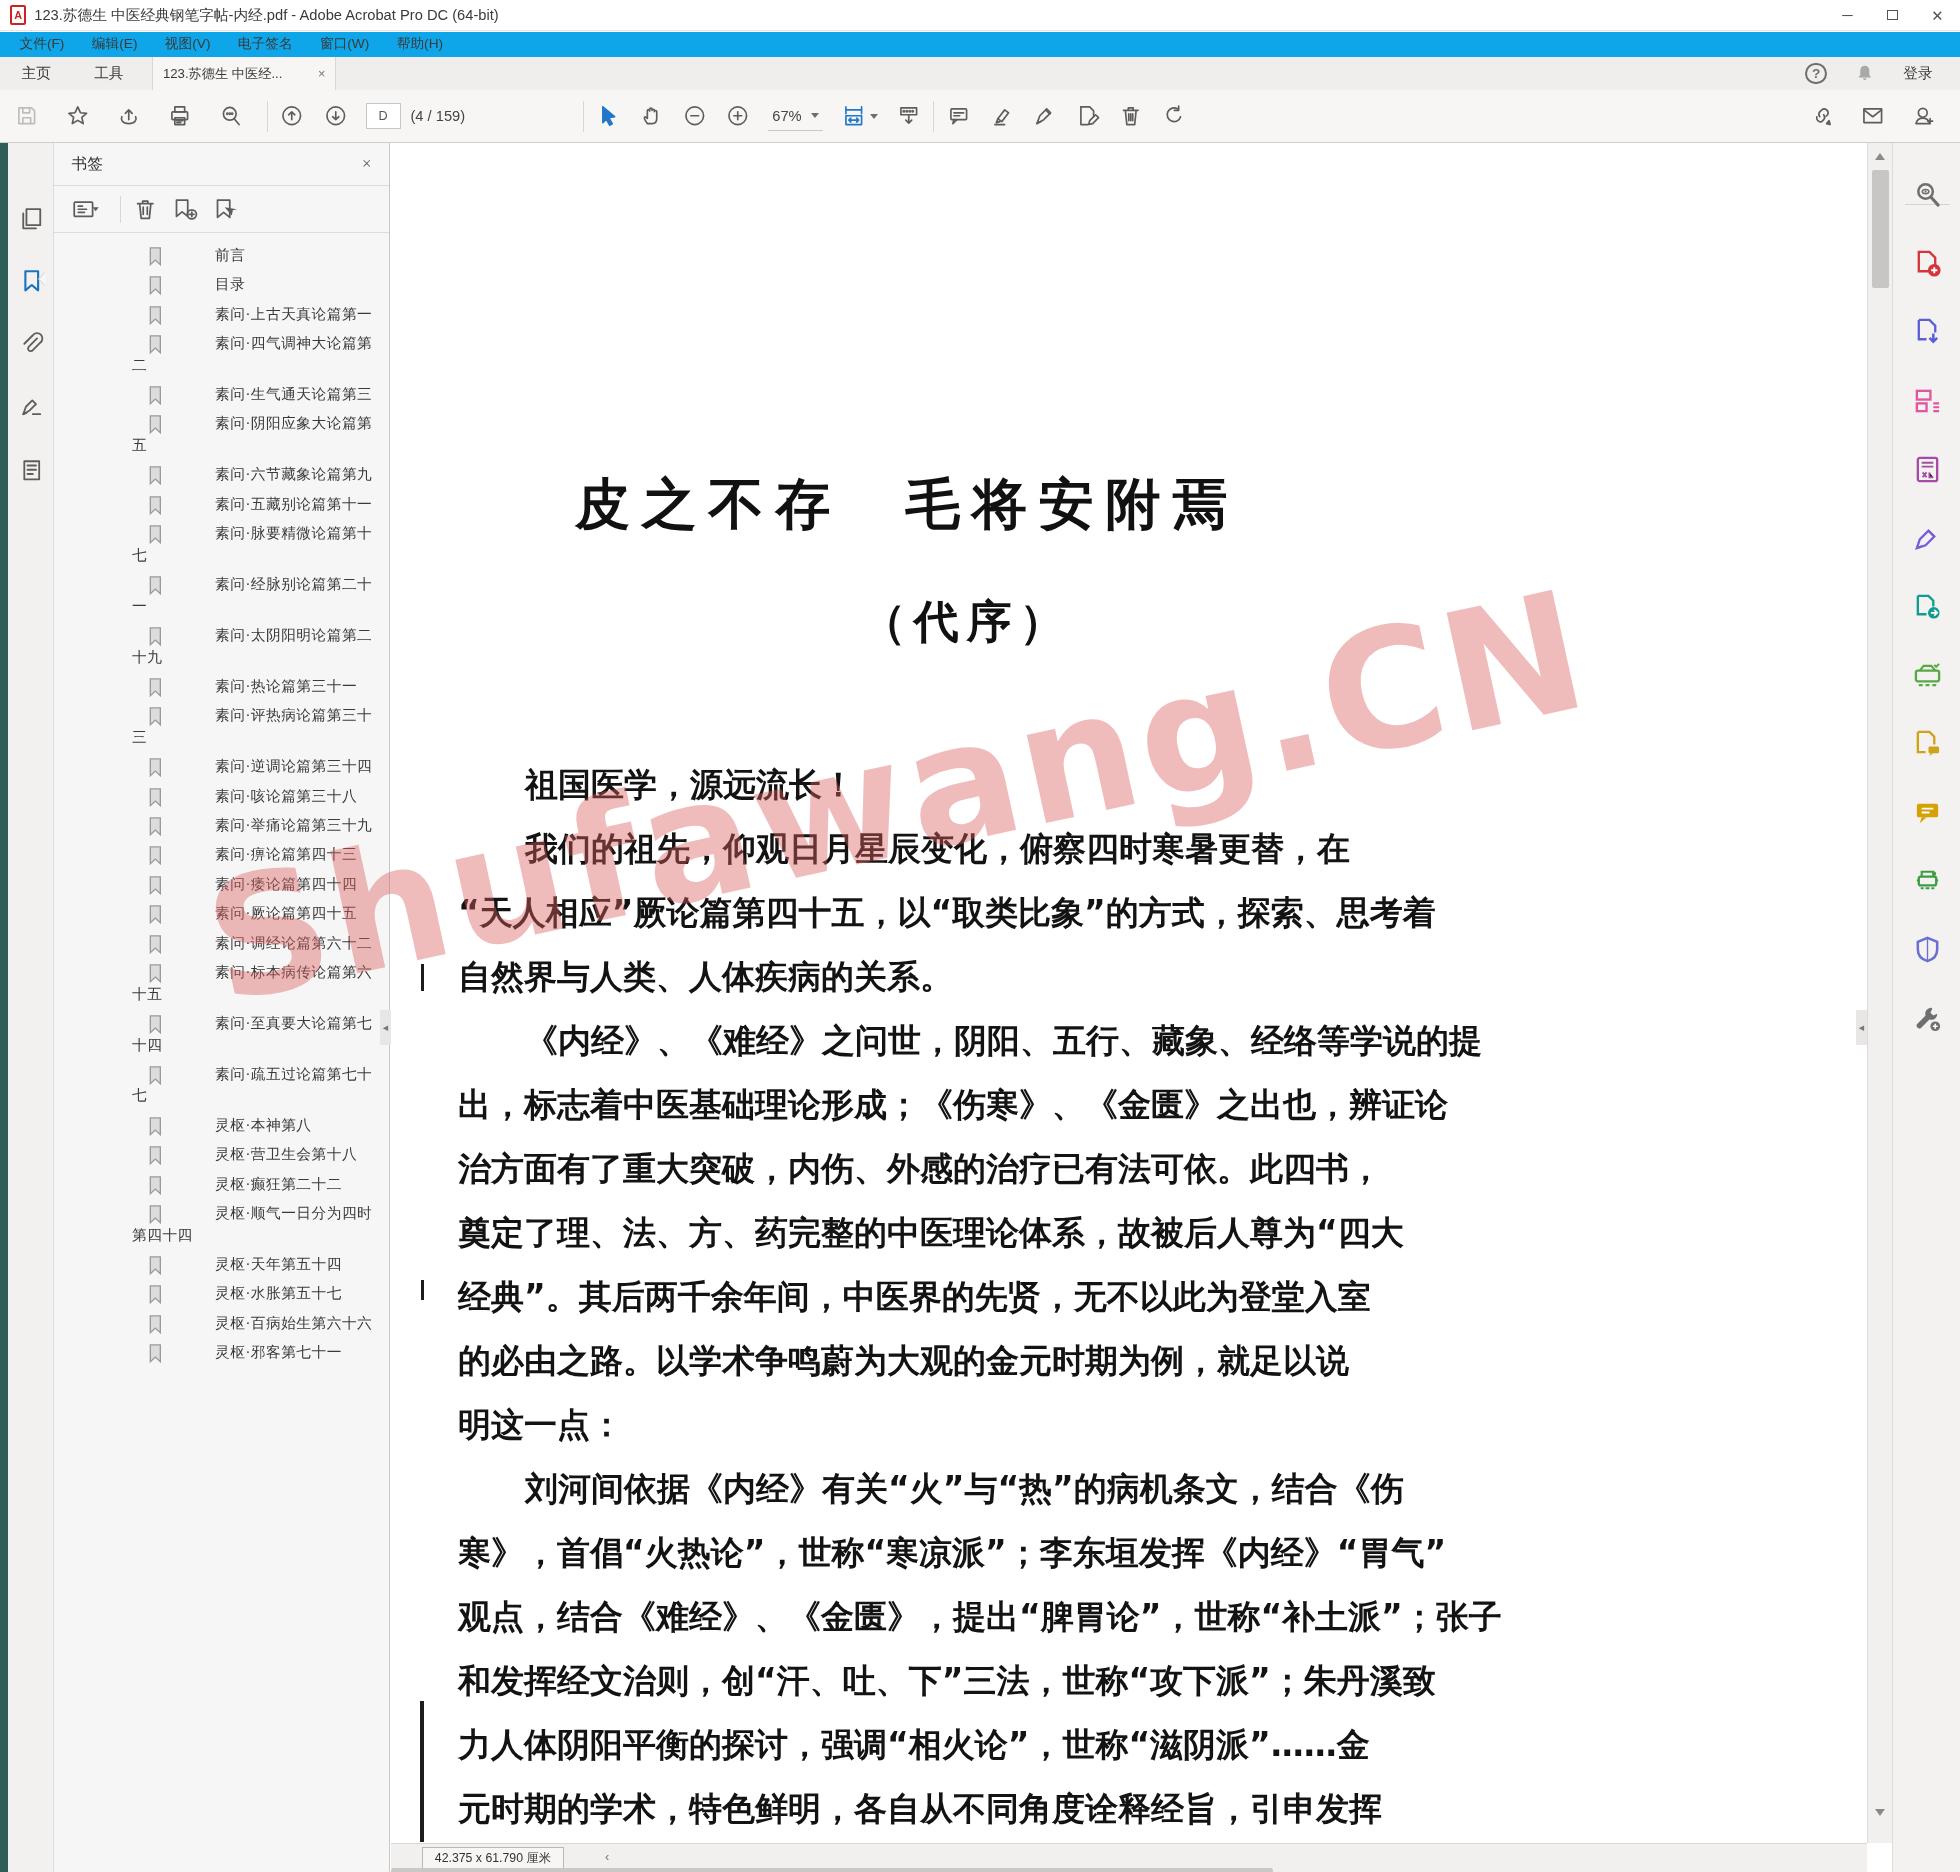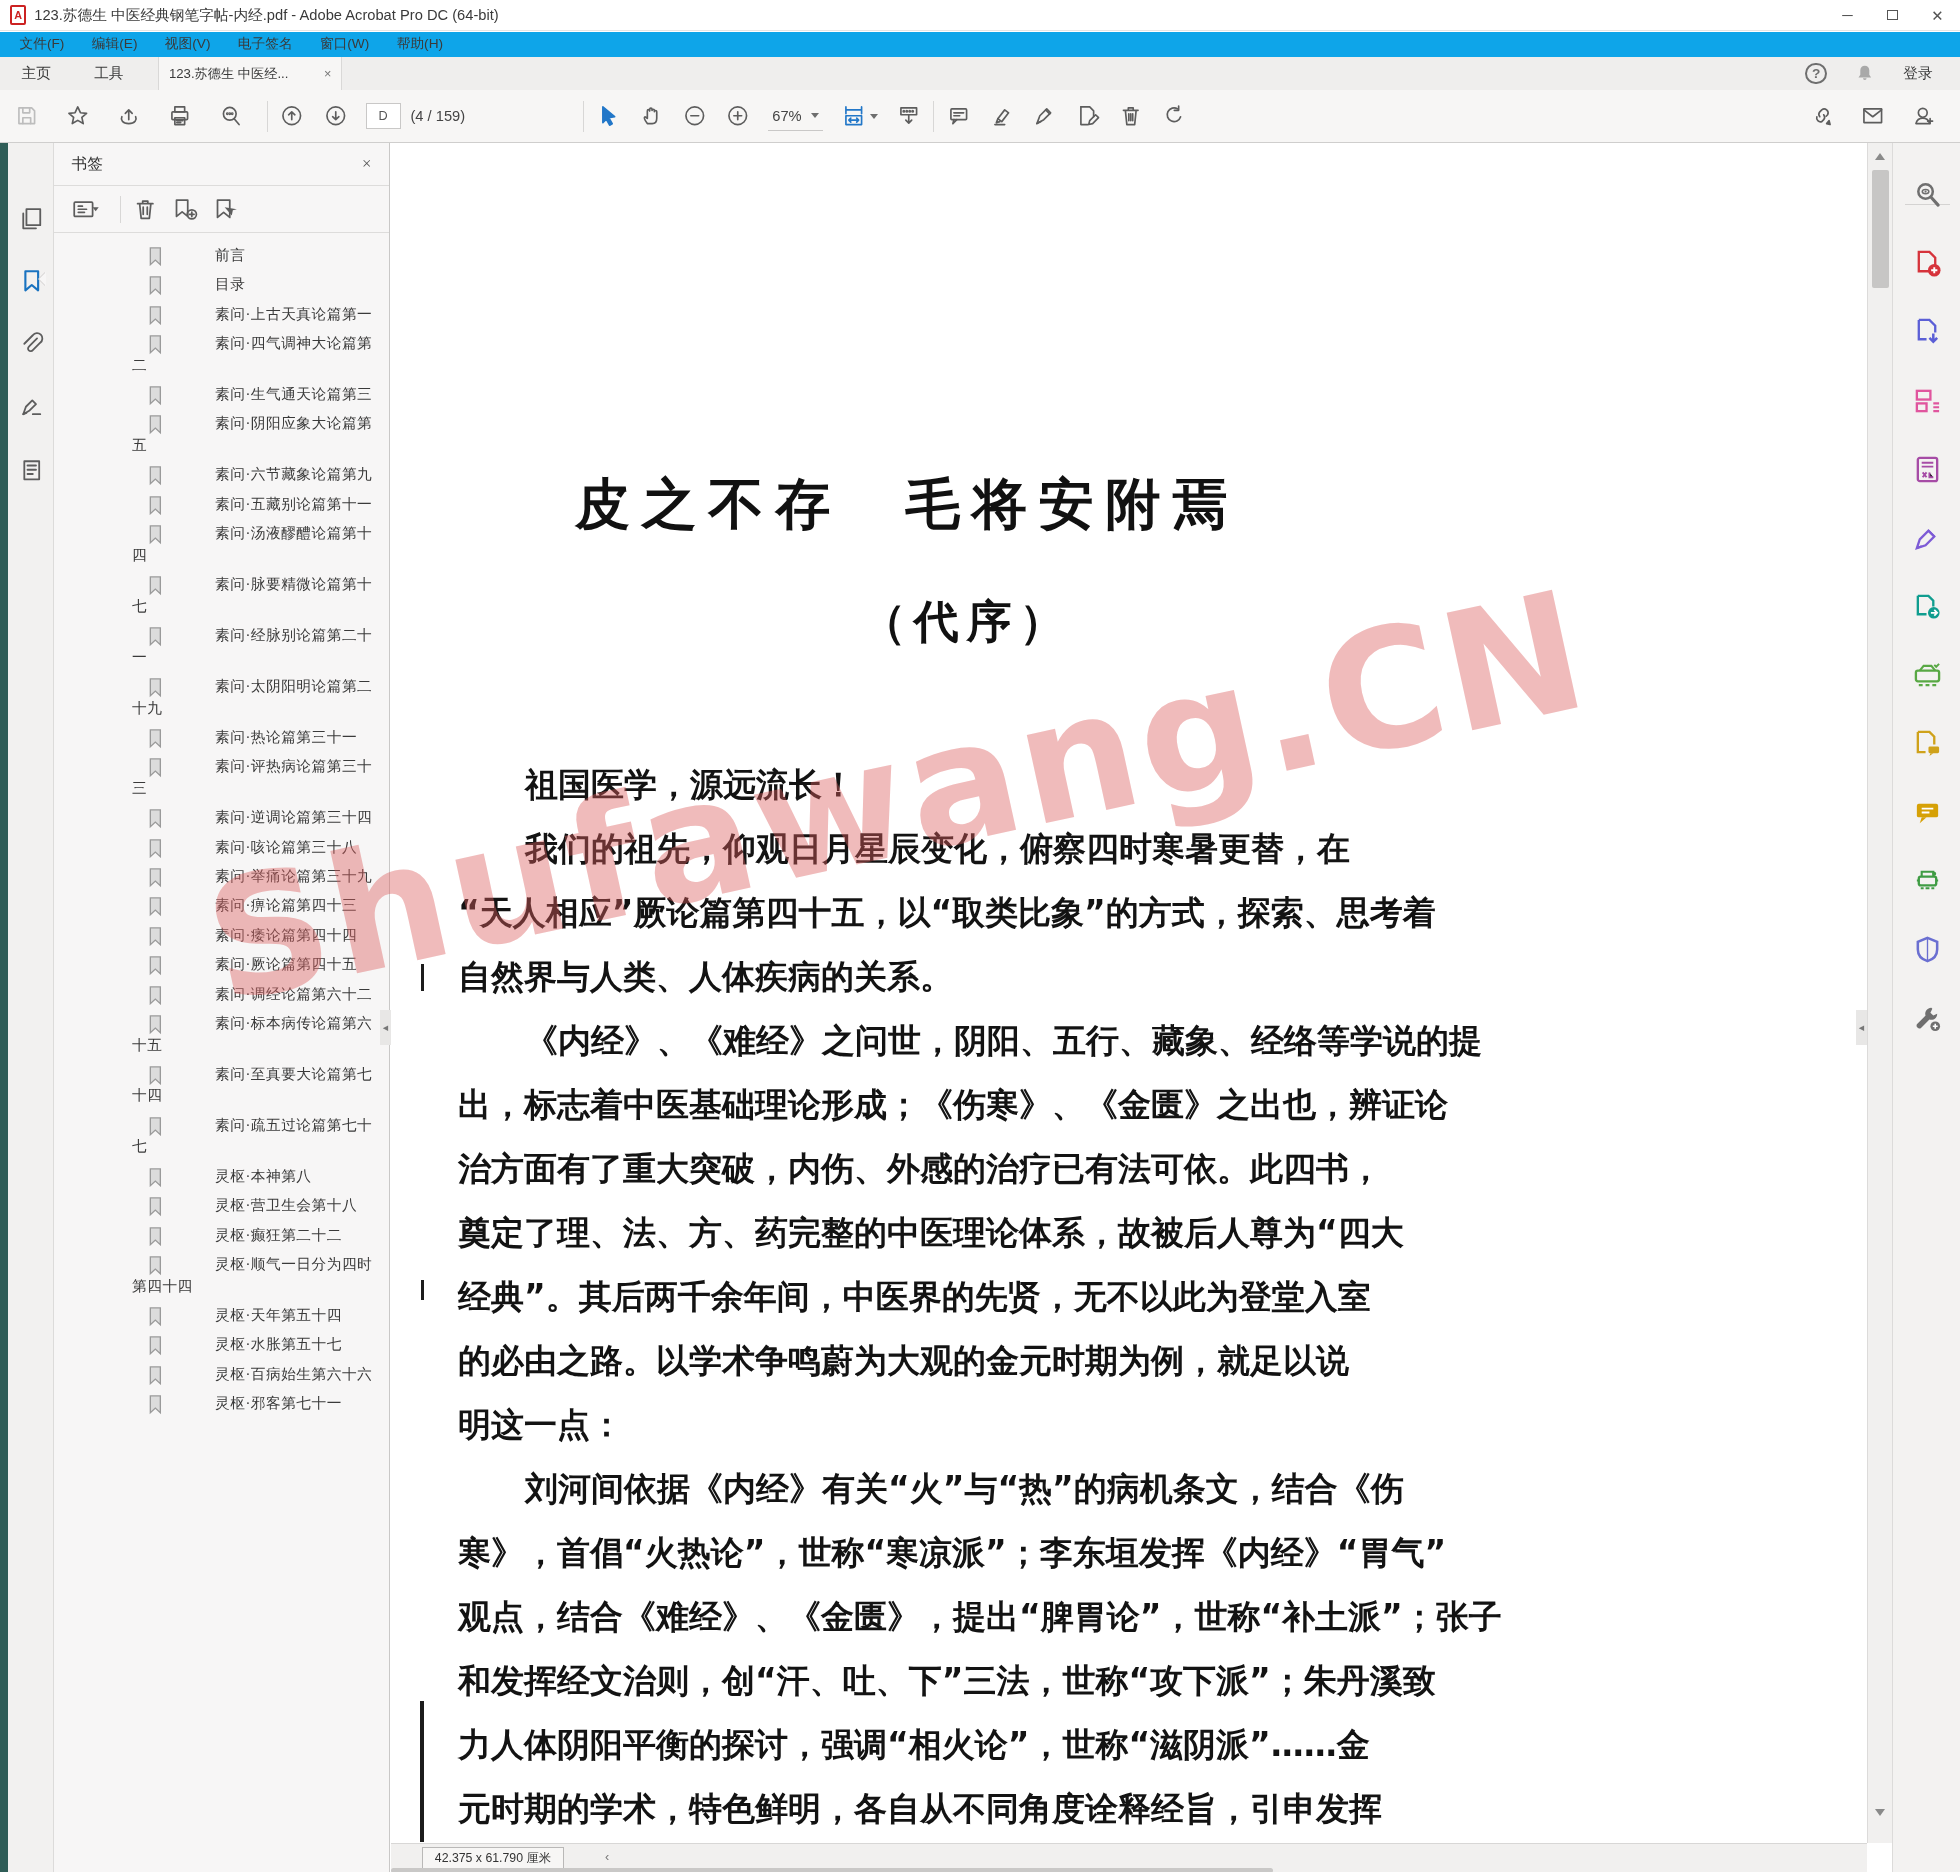--- a/index.html
+++ b/index.html
@@ -18,21 +18,21 @@
 
   
   .menubar{position:absolute;left:0;top:32px;width:1960px;height:24.5px;background:#0ea5e9;display:flex;align-items:center;
            font-size:13.7px;color:#3a3a3a;padding-left:5.9px;}
   .menubar span{padding:0 13.7px;}
 
   
   .tabbar{position:absolute;left:0;top:57px;width:1960px;height:33px;background:#efeeed;display:flex;align-items:center;font-size:14.7px;}
   .apptab{padding:0 21.6px;height:33px;display:flex;align-items:center;color:#3a3a3a;}
   .doctab{width:184px;height:33px;background:#f7f6f5;border-left:1px solid #d9d8d7;border-right:1px solid #d9d8d7;
-          display:flex;align-items:center;padding:0 9.8px;margin-left:13px;font-size:13.2px;color:#3a3a3a;}
+          display:flex;align-items:center;padding:0 9.8px;margin-left:7px;font-size:13.2px;color:#3a3a3a;}
   .doctab .x{margin-left:auto;color:#777;font-size:12.7px;}
   .tabbar-right{margin-left:auto;display:flex;align-items:center;gap:27.4px;padding-right:27.4px;}
   .help-circle{width:21.6px;height:21.6px;border:2px solid #6e6e6e;border-radius:50%;display:flex;align-items:center;justify-content:center;
                font-size:13.7px;font-weight:bold;color:#6e6e6e;}
   .login{font-size:14.7px;color:#3a3a3a;}
 
   
   .toolbar{position:absolute;left:0;top:90px;width:1960px;height:53px;background:#f7f6f5;border-bottom:1px solid #cfcecd;
            display:flex;align-items:center;padding:0 13.7px;}
   .tbtn{width:25.5px;height:25.5px;display:flex;align-items:center;justify-content:center;flex:0 0 auto;}
@@ -452,26 +452,20 @@
           <span>素问·六节藏象论篇第九</span>
         </li>
 
         <li class="bmitem">
           <span class="bmicon"><svg width="16.7" height="20.6" viewBox="0 0 20 24">
               <path d="M4 2h12v20l-6-5.5L4 22z" fill="#dcdcdc" stroke="#9a9a9a" stroke-width="1.6"></path>
             </svg></span>
           <span>素问·五藏别论篇第十一</span>
         </li>
 
-        <li class="bmitem">
-          <span class="bmicon"><svg width="16.7" height="20.6" viewBox="0 0 20 24">
-              <path d="M4 2h12v20l-6-5.5L4 22z" fill="#dcdcdc" stroke="#9a9a9a" stroke-width="1.6"></path>
-            </svg></span>
-          <span>素问·汤液醪醴论篇第十四</span>
-        </li>
 
         <li class="bmitem">
           <span class="bmicon"><svg width="16.7" height="20.6" viewBox="0 0 20 24">
               <path d="M4 2h12v20l-6-5.5L4 22z" fill="#dcdcdc" stroke="#9a9a9a" stroke-width="1.6"></path>
             </svg></span>
           <span>素问·脉要精微论篇第十七</span>
         </li>
 
         <li class="bmitem">
           <span class="bmicon"><svg width="16.7" height="20.6" viewBox="0 0 20 24">

